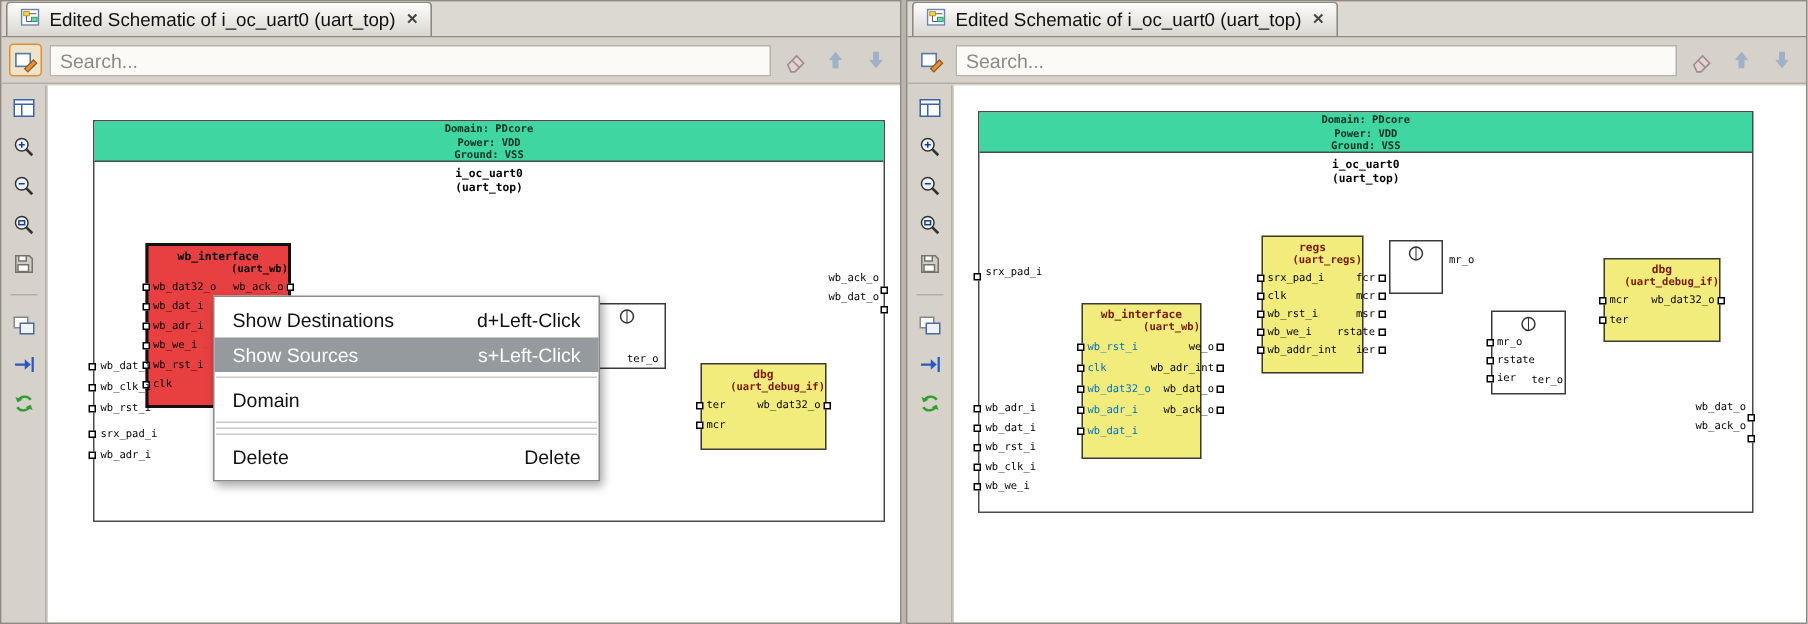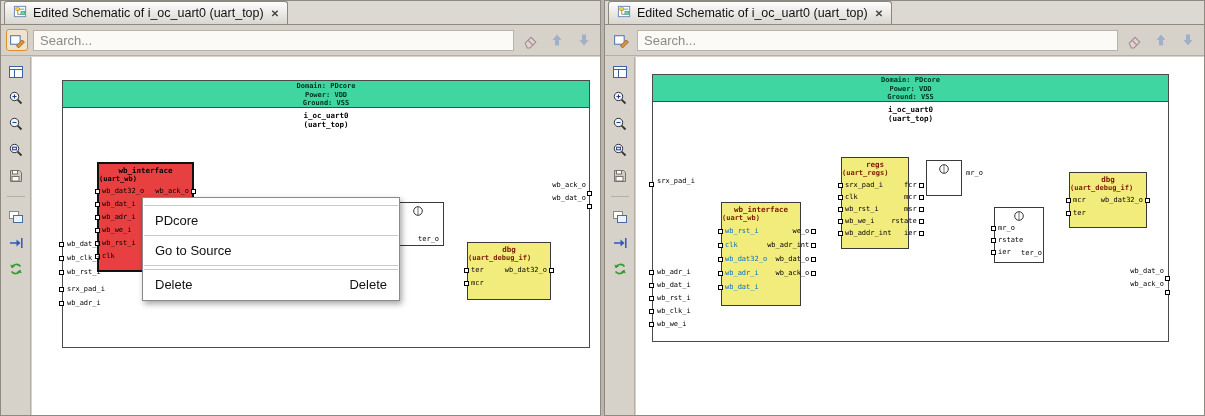--- a/index.html
+++ b/index.html
@@ -32,21 +32,21 @@
   .canvas{position:absolute;left:31px;top:0;right:0;bottom:0;background:#fff;overflow:hidden}
 
   
   .outer{position:absolute;border:1px solid #4a4a4a;background:#fff}
   .band{position:absolute;left:0;right:0;top:0;height:27px;background:#3fd6a2;border-bottom:1px solid #4a4a4a;
         text-align:center;font:bold 7px "DejaVu Sans Mono",monospace;color:#00301e;line-height:8.5px;padding-top:1px}
   .inst{position:absolute;top:30px;left:0;right:0;text-align:center;font:bold 7.5px "DejaVu Sans Mono",monospace;color:#000;line-height:9px}
   .wires{position:absolute;left:0;top:0}
   .blk{position:absolute;border:1px solid #3a3a3a;font-family:"DejaVu Sans Mono",monospace;color:#000}
   .blk .t{text-align:center;font-size:7.5px;font-weight:bold;padding-top:2px;line-height:9px}
-  .blk .s{text-align:left;font-size:7px;font-weight:bold;line-height:8px}
+  .blk .s{text-align:right;font-size:7px;font-weight:bold;line-height:8px}
   .blk.red{background:#e84040;border:2px solid #111}
   .blk.yellow{background:#f2ec7d}
   .blk.yellow .t,.blk.yellow .s{color:#7a1800}
   .cols{display:flex;justify-content:space-between;margin-top:2px}
   .prow{display:flex;align-items:center;font-size:7px;line-height:1}
   .pl .prow{height:13px}
   .pr .prow{height:13px;flex-direction:row-reverse}
   .rows12 .prow{height:12px}
   .rows14 .prow{height:14px}
   .psq{width:5px;height:5px;background:#fff;border:1px solid #000;flex:0 0 5px}
@@ -305,30 +305,34 @@
         <div class="rlabels" style="right:14px;top:123px;width:60px">
           <div>wb_ack_o</div>
           <div>wb_dat_o</div>
         </div>
         <span class="esq" style="left:555px;top:134px"></span>
         <span class="esq" style="left:555px;top:147px"></span>
       </div>
     </div>
 
     <div class="menu">
+      <div class="mi">
+          <span class="ml">Show Destinations</span>
+          <span class="ms">d+Left-Click</span>
+        </div>
+      <div class="mi hl">
+          <span class="ml">Show Sources</span>
+          <span class="ms">s+Left-Click</span>
+        </div>
       <div class="msep"></div>
       <div class="mi">
-          <span class="ml">PDcore</span>
+          <span class="ml">Domain</span>
           <span class="ms"></span>
         </div>
       <div class="msep"></div>
-      <div class="mi">
-          <span class="ml">Go to Source</span>
-          <span class="ms"></span>
-        </div>
       <div class="msep"></div>
       <div class="msep"></div>
       <div class="mi">
           <span class="ml">Delete</span>
           <span class="ms">Delete</span>
         </div>
     </div>
   </section>
 
   <div class="gap"></div>

